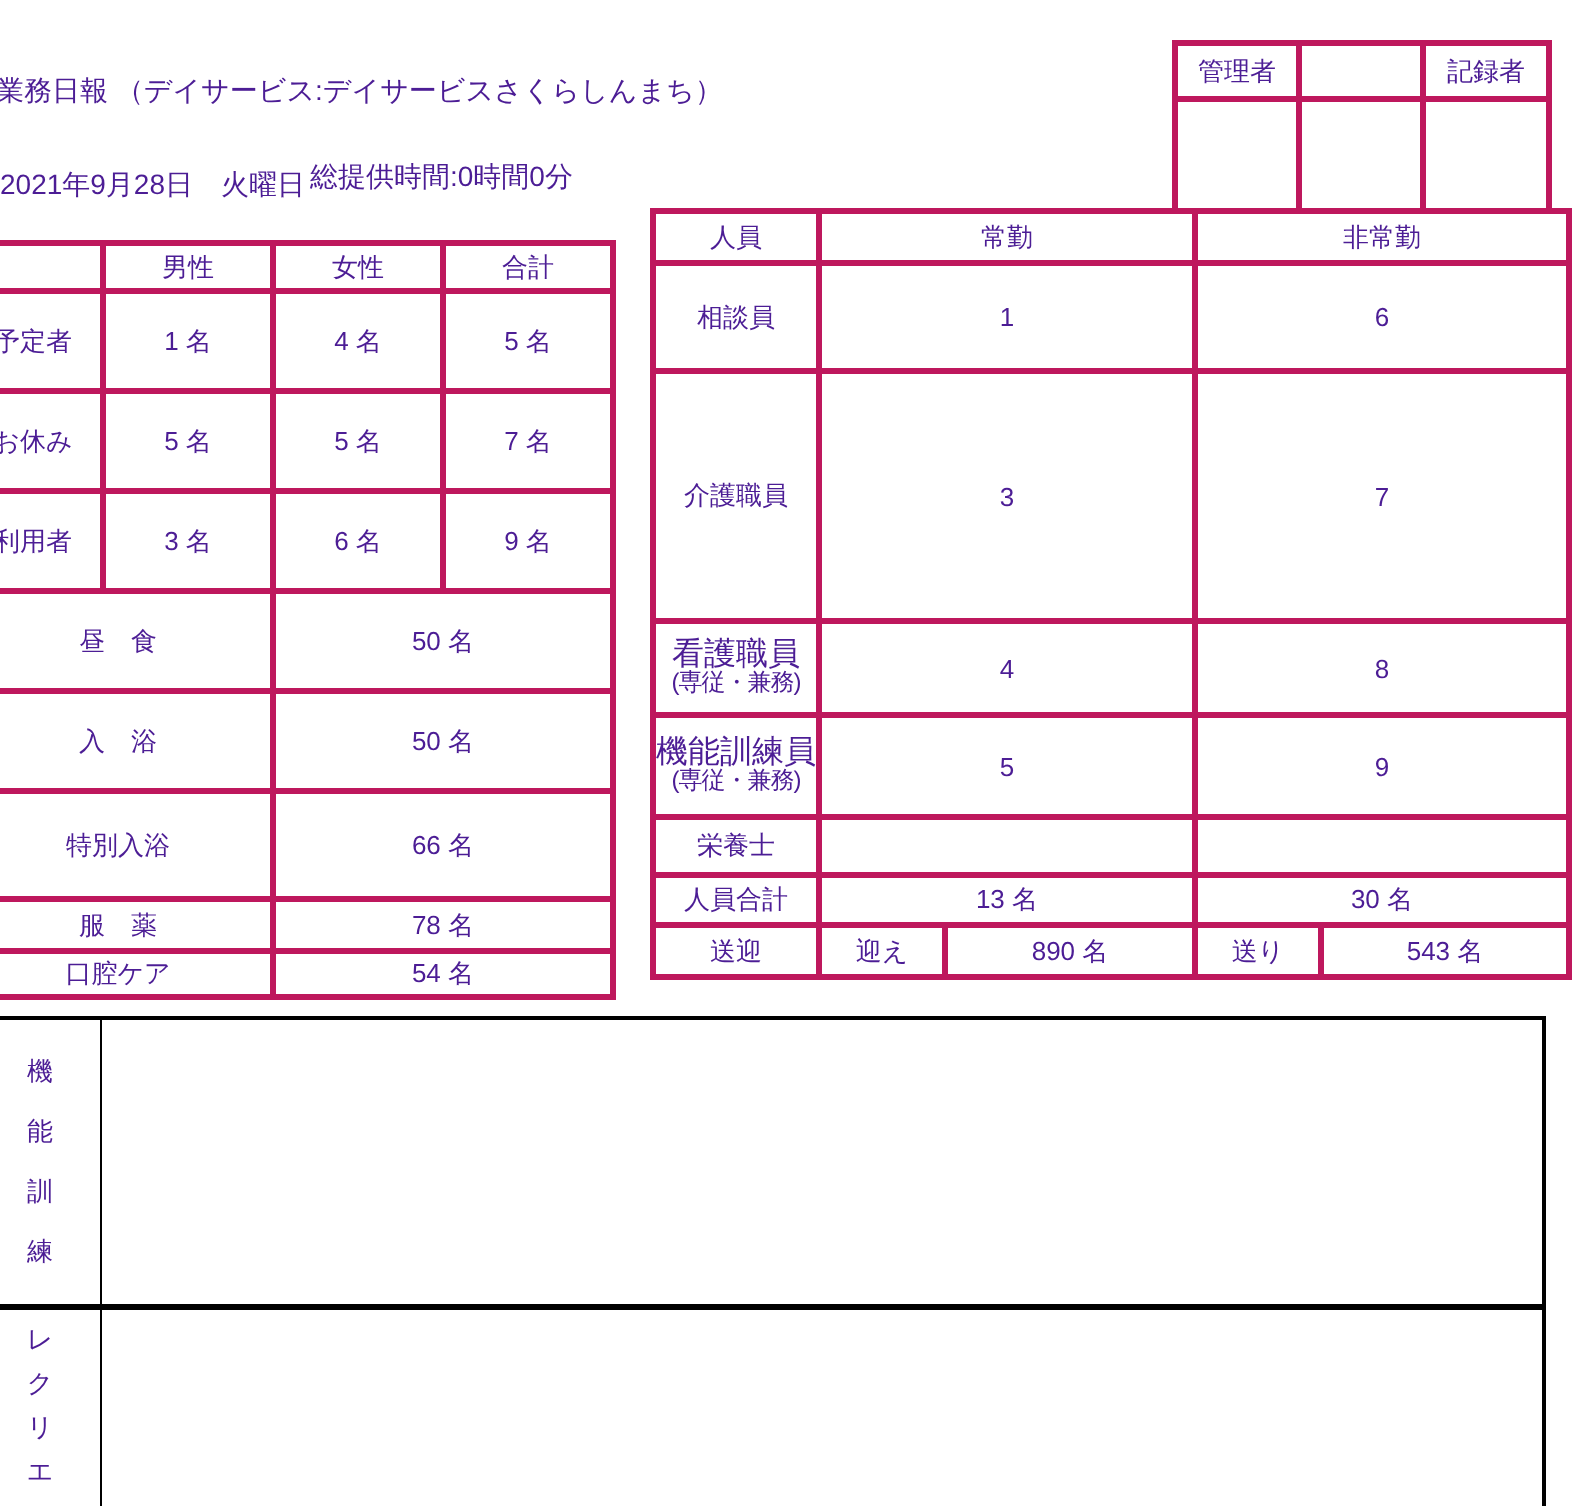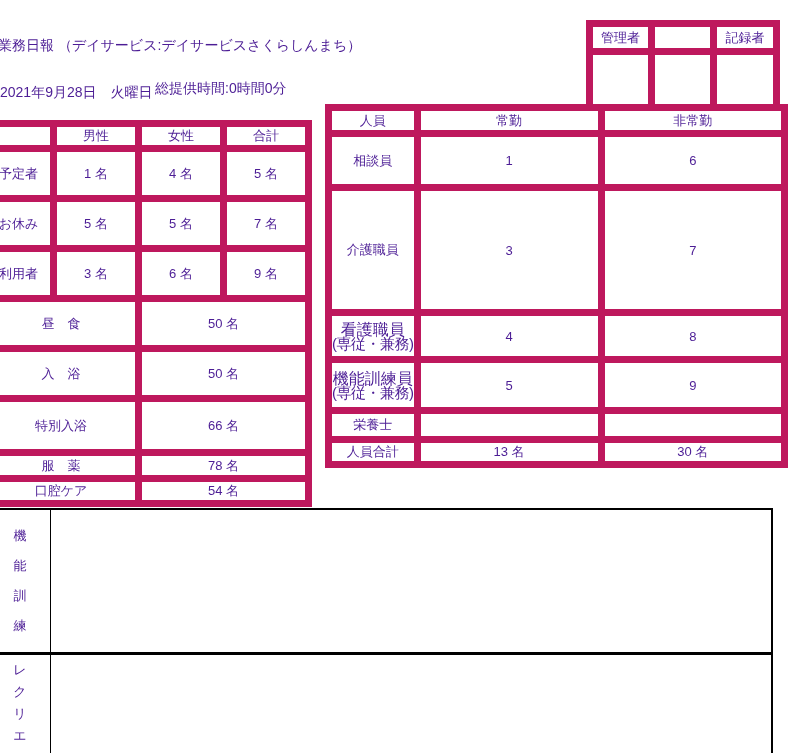--- a/index.html
+++ b/index.html
@@ -7,35 +7,35 @@
   .page {
     position: relative; width: 788px; height: 753px; overflow: hidden;
     background: #ffffff; color: #4c1d95;
     font-family: "Liberation Sans", "DejaVu Sans", sans-serif;
   }
   .abs { position: absolute; }
   .hdr-text { font-size: 14px; white-space: nowrap; }
 
   table.grid { border-collapse: collapse; table-layout: fixed; background: #fff; }
   .grid td {
-    border: 7px solid #be185d; text-align: center; vertical-align: middle;
+    border: 3px solid #be185d; text-align: center; vertical-align: middle;
     font-size: 13px; padding: 0; overflow: hidden; white-space: nowrap;
   }
   .bt2 { border-top-width: 2px; }
   .bb2 { border-bottom-width: 2px; }
   .br2 { border-right-width: 2px; }
   .br3 { border-right-width: 3px; }
   .vtop { vertical-align: top; }
   .vbot { vertical-align: bottom; }
   .pt22 { padding-top: 22px; }
   .pt3  { padding-top: 3px; }
   .pb8  { padding-bottom: 8px; }
   .pb5  { padding-bottom: 5px; }
   .lbl  { font-size: 16px; line-height: 15px; }
-  .sub  { font-size: 15px; line-height: 13px; letter-spacing: -0.5px; }
+  .sub  { font-size: 12px; line-height: 13px; letter-spacing: -0.5px; }
 
   tr.h23 { height: 23px; } tr.h24 { height: 24px; } tr.h25 { height: 25px; }
   tr.h26 { height: 26px; } tr.h28 { height: 28px; } tr.h29 { height: 29px; }
   tr.h47 { height: 47px; } tr.h50 { height: 50px; } tr.h51 { height: 51px; }
   tr.h54 { height: 54px; } tr.h57 { height: 57px; } tr.h125 { height: 125px; }
 
   .sec { left: -20px; width: 793px; background: #fff; border: 2px solid #000; display: flex; }
   .sec-label { flex: 0 0 69px; border-right: 1px solid #000; display: flex; justify-content: center; padding-left: 8px; }
   .sec-content { flex: 1 1 auto; font-size: 13px; text-align: left; padding: 4px 6px; }
   .vert { word-break: break-all; text-align: center; font-size: 13px; width: 16px; }
@@ -171,20 +171,27 @@
       <tr class="h29">
         <td class="br2">栄養士</td>
         <td colspan="2" class="br2"></td>
         <td colspan="2" class="br2"></td>
       </tr>
       <tr class="h25">
         <td class="br2">人員合計</td>
         <td colspan="2" class="br2">13 名</td>
         <td colspan="2" class="br2">30 名</td>
       </tr>
+      <tr class="h26">
+        <td class="bb2">送迎</td>
+        <td class="bb2 br3">迎え</td>
+        <td class="bb2">890 名</td>
+        <td class="bb2 br3">送り</td>
+        <td class="bb2 br2">543 名</td>
+      </tr>
     </tbody>
   </table>
 
   <div class="abs sec" style="top:508px; height:147px; border-bottom-width:3px;">
     <div class="sec-label v-center">
       <div class="vert lh30">機能訓練</div>
     </div>
     <div class="sec-content"></div>
   </div>
 

